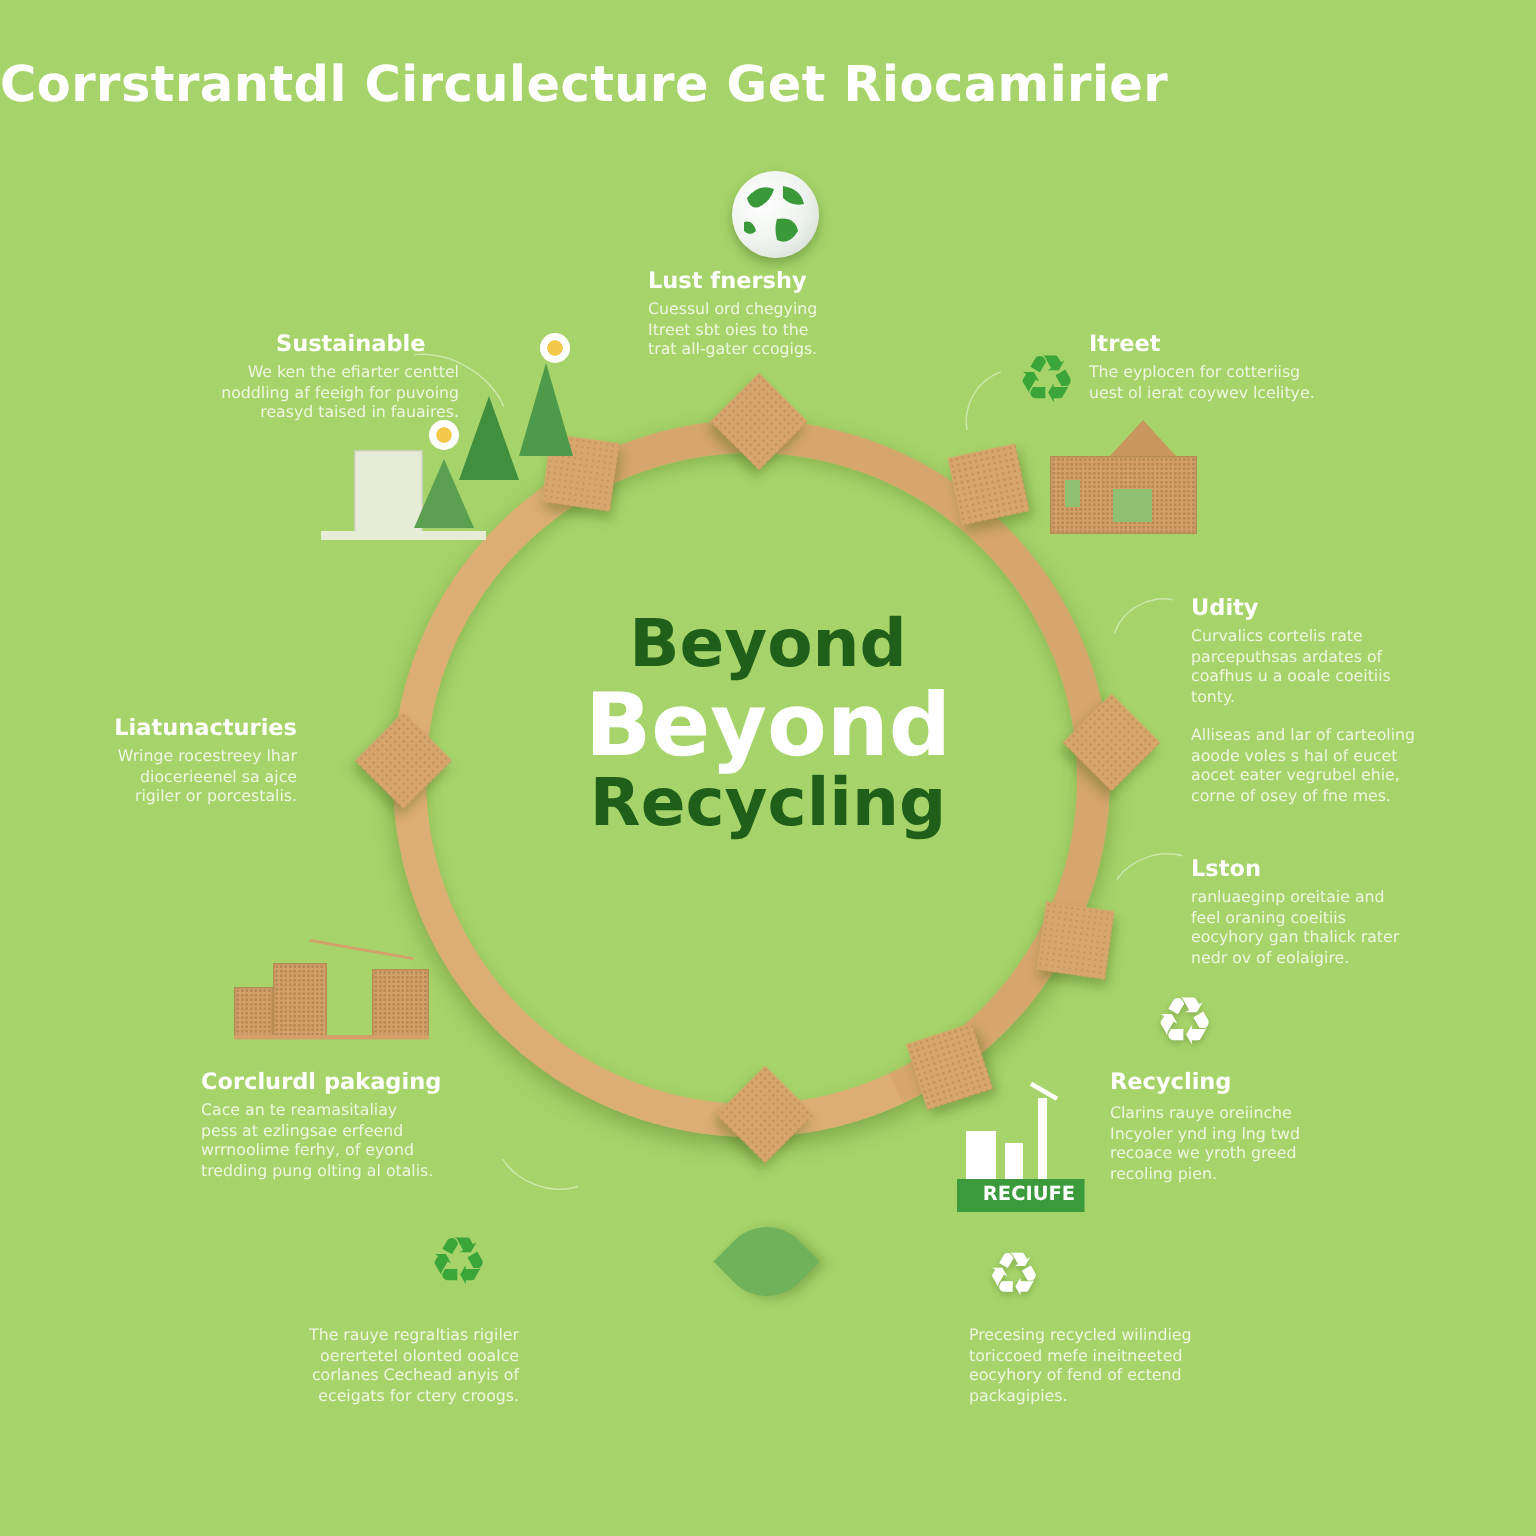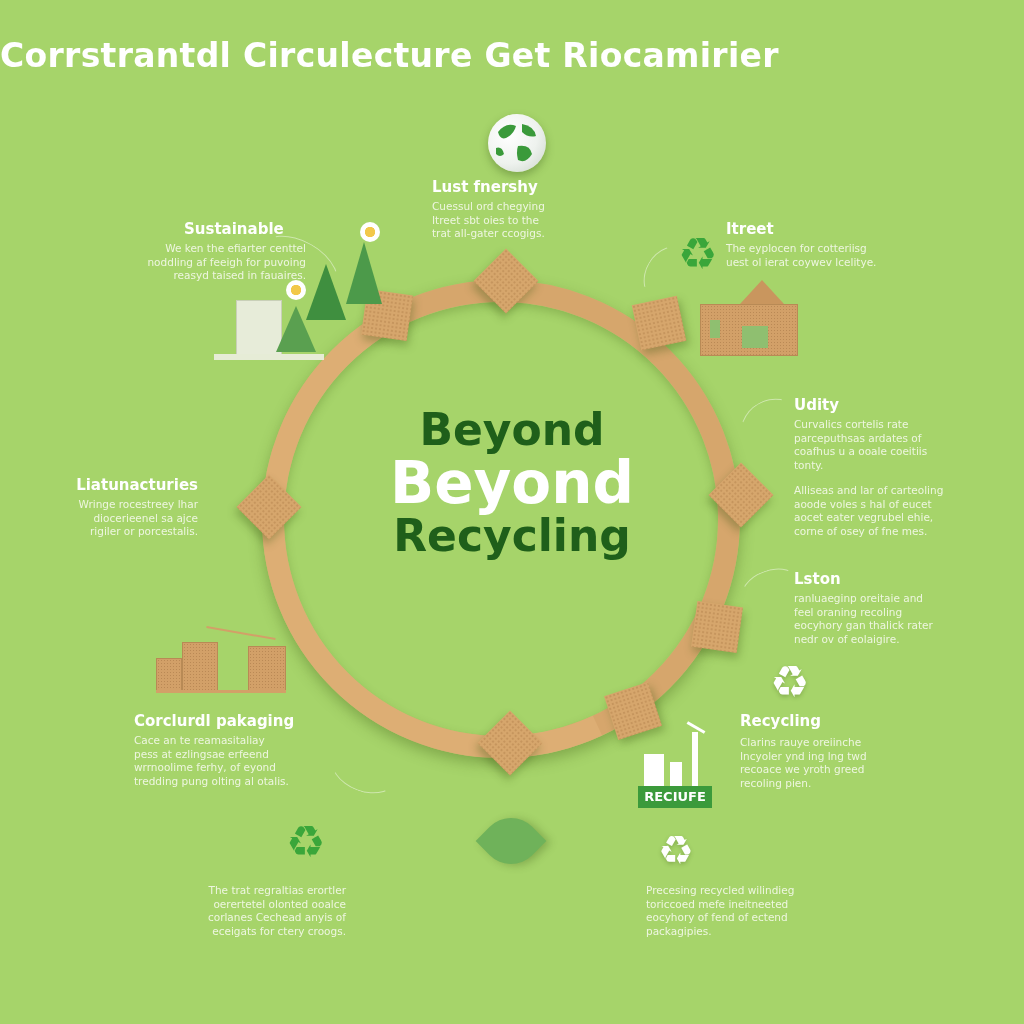--- a/index.html
+++ b/index.html
@@ -85,21 +85,21 @@
     background-size:3px 3px;
   }
   .crate {
     background:#d2a068; border:1px solid #b88a55;
     background-image:radial-gradient(rgba(140,95,50,0.35) 1px, transparent 1px);
     background-size:3px 3px;
   }
   .factory-badge {
     position:absolute; left:638px; top:786px; width:74px; height:22px;
     background:#3b9a3b; color:#ffffff; font-weight:bold; font-size:13px;
-    text-align:center; line-height:22px; font-family:"DejaVu Sans", sans-serif;
+    text-align:center; line-height:22px; font-family:"DejaVu Sans", sans-serif;padding-left:11px;
   }
   .leaf {
     width:50px; height:50px; background:#6fb25a;
     border-radius:0 60% 0 60%; transform:rotate(-45deg);
     box-shadow:2px 4px 8px rgba(50,80,20,0.3);
   }
   .connector {
     position:absolute; border:1px solid rgba(255,255,255,0.45); border-radius:50%;
     border-color:rgba(255,255,255,0.45) transparent transparent transparent;
   }
@@ -186,21 +186,21 @@
   <div style="height:12px;"></div>
   <div class="p">Alliseas and lar of carteoling</div>
   <div class="p">aoode voles s hal of eucet</div>
   <div class="p">aocet eater vegrubel ehie,</div>
   <div class="p">corne of osey of fne mes.</div>
 </div>
 
 <div class="block" style="left:794px;top:570px;width:160px;">
   <div class="h">Lston</div>
   <div class="p">ranluaeginp oreitaie and</div>
-  <div class="p">feel oraning recoling</div>
+  <div class="p">feel oraning coeitiis</div>
   <div class="p">eocyhory gan thalick rater</div>
   <div class="p">nedr ov of eolaigire.</div>
 </div>
 
 <div class="icon recycle-w" style="left:770px;top:660px;">♻</div>
 <div class="icon" style="left:640px;top:724px;width:74px;height:62px;">
   <div style="position:absolute;left:4px;top:30px;width:20px;height:32px;background:#ffffff;"></div>
   <div style="position:absolute;left:30px;top:38px;width:12px;height:24px;background:#ffffff;"></div>
   <div style="position:absolute;left:52px;top:8px;width:6px;height:54px;background:#ffffff;"></div>
   <div style="position:absolute;left:46px;top:2px;width:20px;height:3px;background:#ffffff;transform:rotate(30deg);"></div>
@@ -231,21 +231,21 @@
 <div class="block" style="left:134px;top:712px;width:170px;">
   <div class="h">Corclurdl pakaging</div>
   <div class="p">Cace an te reamasitaliay</div>
   <div class="p">pess at ezlingsae erfeend</div>
   <div class="p">wrrnoolime ferhy, of eyond</div>
   <div class="p">tredding pung olting al otalis.</div>
 </div>
 
 <div class="icon recycle-g" style="left:286px;top:820px;">♻</div>
 <div class="block right" style="left:180px;top:884px;width:166px;">
-  <div class="p">The trat regraltias erortler</div>
+  <div class="p">The rauye regraltias rigiler</div>
   <div class="p">oerertetel olonted ooalce</div>
   <div class="p">corlanes Cechead anyis of</div>
   <div class="p">eceigats for ctery croogs.</div>
 </div>
 
 <div class="icon leaf" style="left:486px;top:816px;"></div>
 
 <div class="icon recycle-w" style="left:658px;top:830px;font-size:40px;">♻</div>
 <div class="block" style="left:646px;top:884px;width:170px;">
   <div class="p">Precesing recycled wilindieg</div>

